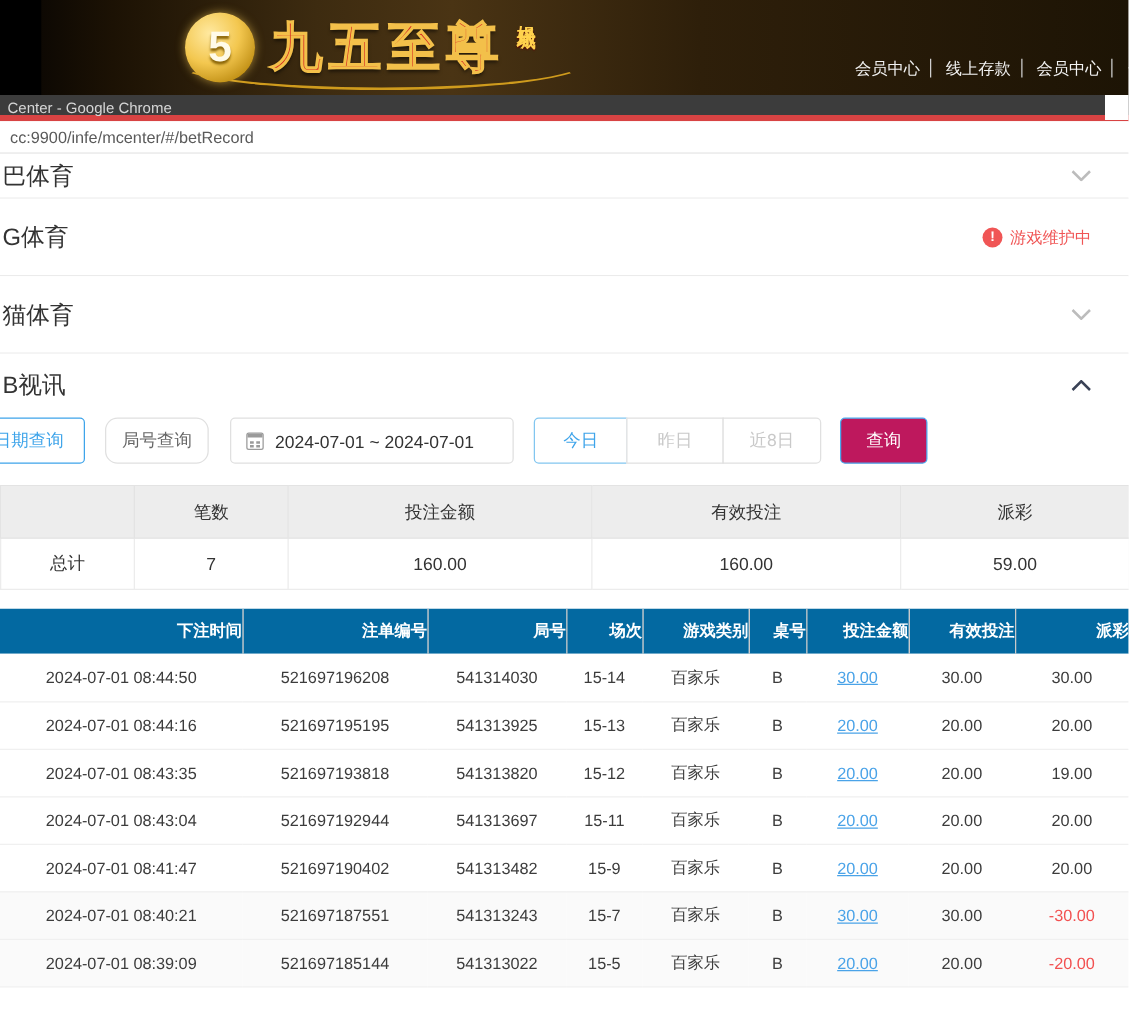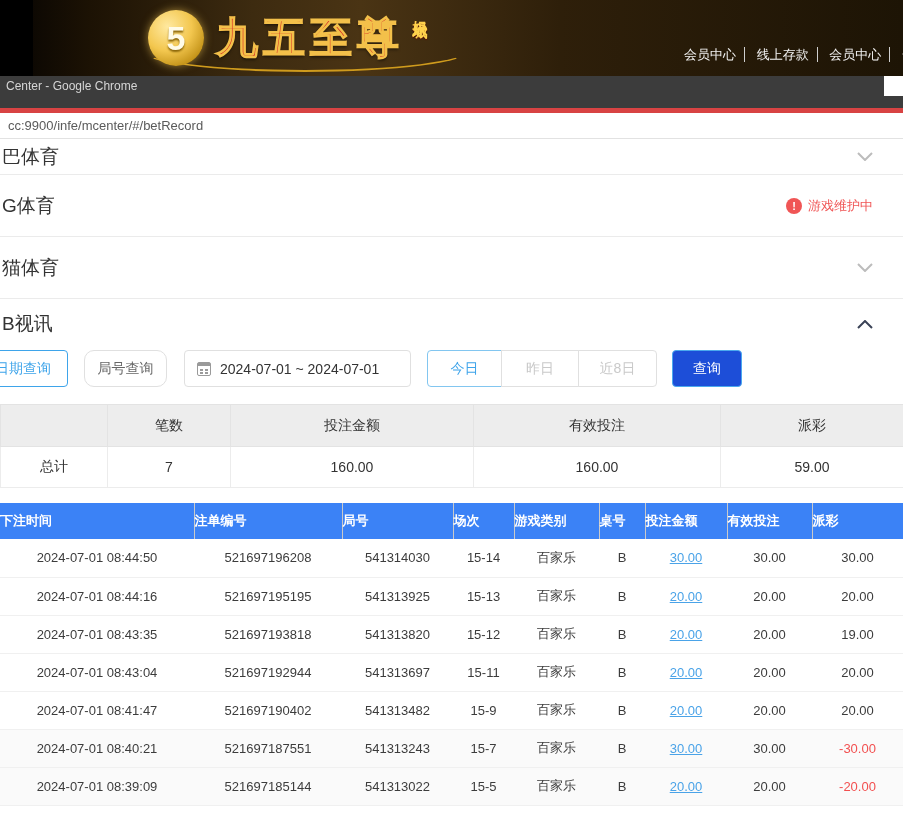--- a/index.html
+++ b/index.html
@@ -20,21 +20,21 @@
   .coin span { font-size:34px; font-weight:bold; color:#fffbe8; text-shadow:0 2px 2px #8a6508; }
   .logo-title { margin-left:12px; font-size:42px; font-weight:bold; color:#d42a22; letter-spacing:5px;
     -webkit-text-stroke:1.2px #f3c04a; text-shadow:0 2px 3px rgba(0,0,0,.55); white-space:nowrap; }
   .logo-sub { margin-left:6px; writing-mode:vertical-rl; text-orientation:upright;
     font-size:15px; font-weight:bold; color:#ffd24d; text-shadow:0 1px 1px #5a0e08; height:60px; letter-spacing:2px; }
   .top-nav { position:absolute; left:676px; top:46px; white-space:nowrap; font-size:13px; color:#f2f2f2; }
   .top-nav .item { padding:0 8px; border-right:1px solid #cfcfcf; cursor:pointer; }
   .top-nav .item:last-child { border-right:none; }
 
   
-  .title-bar { position:relative; height:32px; background:#3c3c3c; color:#d6d6d6;
+  .title-bar { position:relative; height:16px; background:#3c3c3c; color:#d6d6d6;
     font-size:12px; line-height:20px; padding-left:6px; }
   .win-control { position:absolute; right:0; top:0; width:19px; height:20px; background:#fff; }
   .red-strip { height:5px; background:#d84343; }
   .url-bar { height:26px; background:#fff; border-bottom:1px solid #e2e2e2;
     font-size:13px; color:#5a5a5a; line-height:25px; padding-left:8px; }
 
   
   .acc-row { display:flex; align-items:center; justify-content:space-between;
     padding:0 30px 0 2px; border-bottom:1px solid #ebebeb; height:62px; cursor:pointer; background:#fff; }
   .acc-row.first { height:36px; }
@@ -53,33 +53,33 @@
   .btn-round-query { width:83px; margin-left:16px;border-radius:10px; }
   .date-picker { width:227px; margin-left:17px; height:37px; border:1px solid #e0e0e0; border-radius:4px;
     display:flex; align-items:center; padding-left:12px; font-size:14px; color:#333; cursor:pointer; background:#fff; }
   .cal-icon { width:14px; height:14px; border:1px solid #9a9a9a; border-radius:2px; position:relative; margin-right:9px; flex:0 0 auto; }
   .cal-icon::before { content:""; position:absolute; left:0; right:0; top:0; height:3px; background:#9a9a9a; }
   .cal-icon::after { content:""; position:absolute; left:2px; top:6px; width:3px; height:2px; background:#9a9a9a;
     box-shadow:5px 0 0 #9a9a9a, 0 3px 0 #9a9a9a, 5px 3px 0 #9a9a9a; }
   .btn-today { width:75px; margin-left:16px; border-color:#82c6f0; color:#3ea4ea; border-radius:4px 0 0 4px;font-family:Liberation Mono, monospace; }
   .btn-yest { width:78px; margin-left:-1px; color:#c9c9c9; border-radius:0; }
   .btn-last8 { width:79px; margin-left:-1px; color:#c9c9c9; border-radius:0 4px 4px 0; }
-  .btn-search { width:70px; margin-left:15px; background:#1d4ed8; border-color:#4ba9ee; color:#fff; }
+  .btn-search { width:70px; margin-left:15px; background:#be185d; border-color:#4ba9ee; color:#fff; }
 
   
   table { border-collapse:collapse; table-layout:fixed; width:903px; }
   .summary { margin-top:17px; }
   .summary th { background:#ededed; height:42px; font-size:14px; font-weight:normal; color:#333;
     border:1px solid #e3e3e3; text-align:center; }
   .summary td { background:#fff; height:41px; font-size:14px; color:#333; border:1px solid #ececec; text-align:center; }
 
   
   .bets { margin-top:15px; }
-  .bets th { background:#3b82f6; color:#fff; height:36px; font-size:13px; font-weight:bold;
-    border-right:1px solid #c9c9c9; text-align:left; }
+  .bets th { background:#0369a1; color:#fff; height:36px; font-size:13px; font-weight:bold;
+    border-right:1px solid #c9c9c9; text-align:right; }
   .bets th:last-child { border-right:none; }
   .bets td { height:38px; text-align:center; font-size:13px; color:#3c3c3c; border-bottom:1px solid #f0f0f0; background:#fff; }
   .bets tbody tr:nth-child(n+6) td { background:#fafafa; }
   .amount-link { color:#4aa3e8; text-decoration:underline; cursor:pointer; }
   td.negative { color:#f25050; }
 </style>
 </head>
 <body>
 
 <div class="screen">

